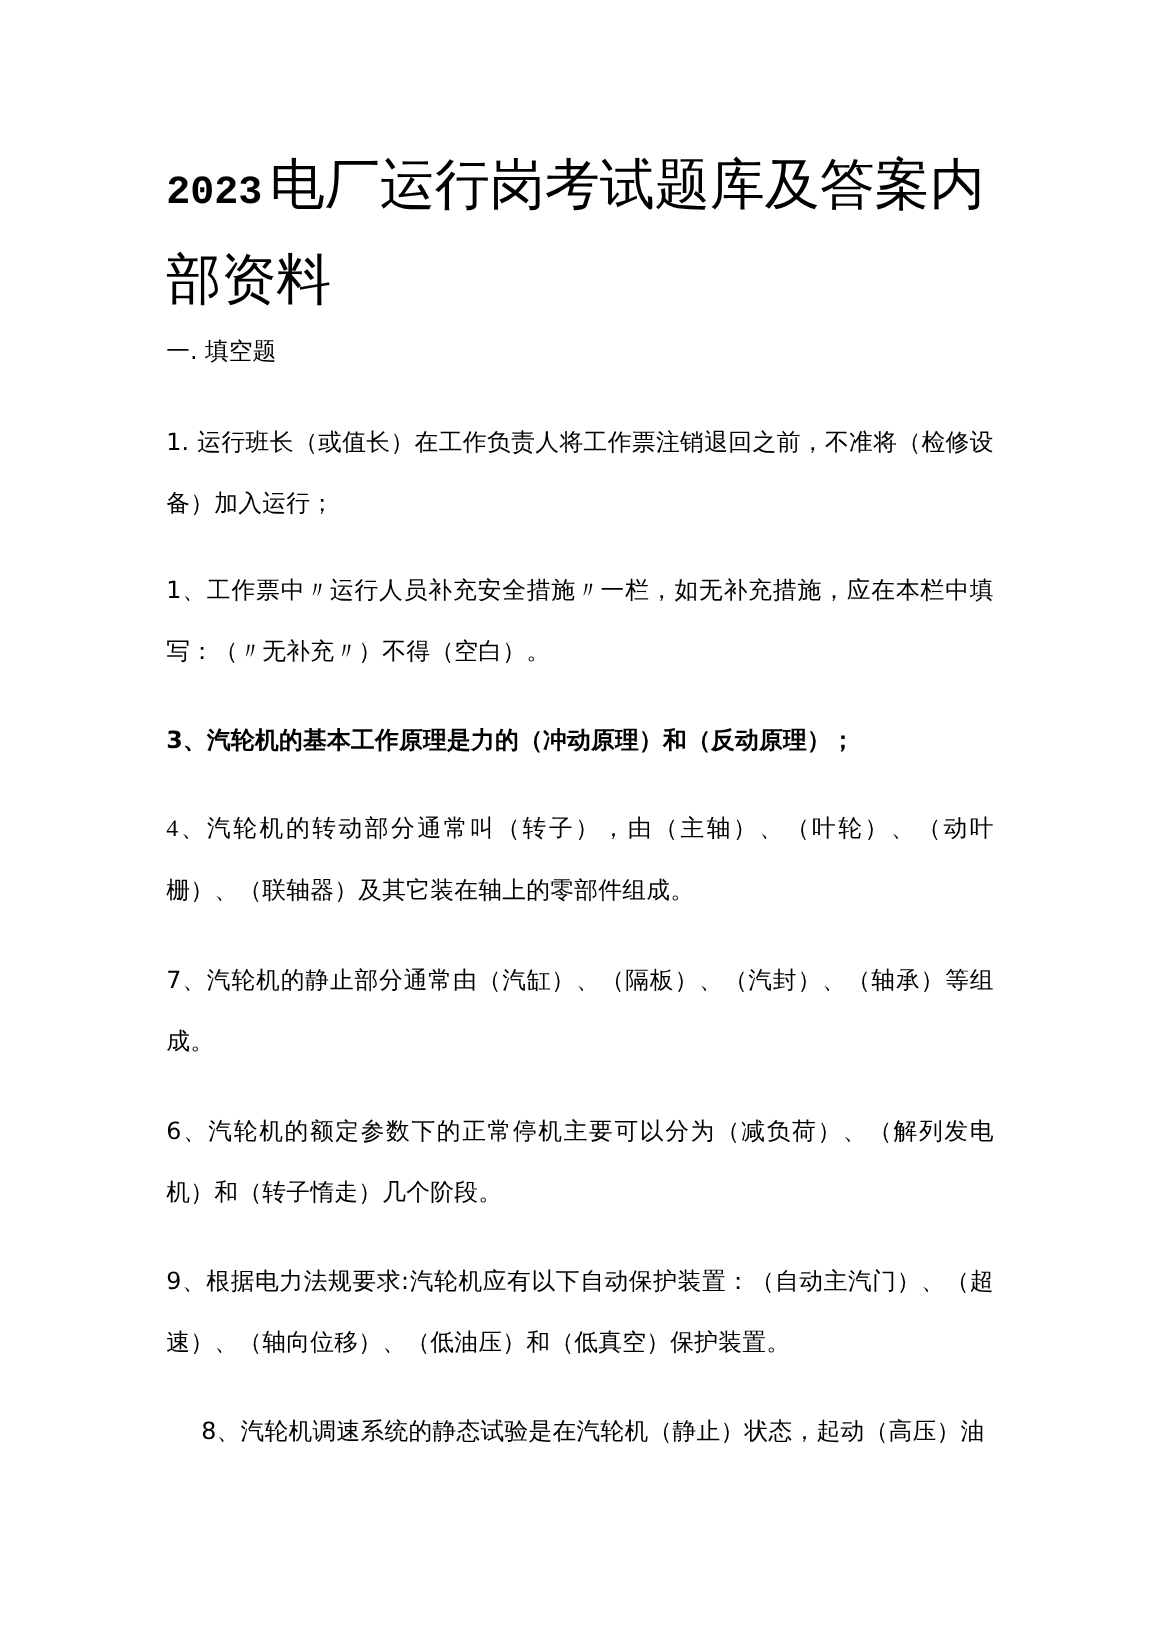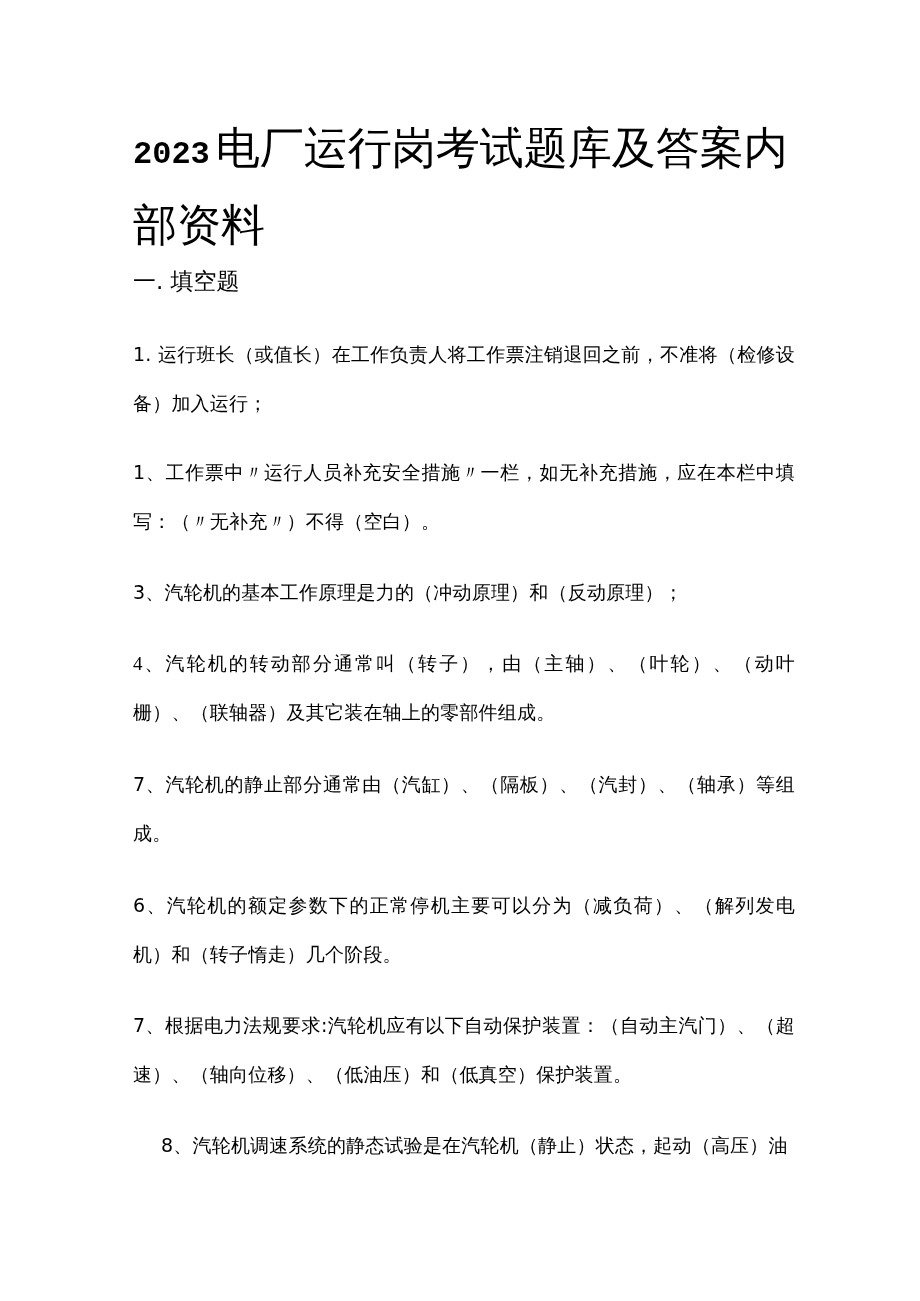--- a/index.html
+++ b/index.html
@@ -36,55 +36,55 @@
       font-family: Liberation Mono, monospace;
       font-weight: bold;
       font-size: 32px;
       margin-right: 6px;
     }
     .section-heading {
       position: absolute;
       left: 0;
       top: 267px;
       font-family: "DejaVu Sans", "Liberation Sans", sans-serif;
-      font-size: 23px;
+      font-size: 19px;
       line-height: 28px;
       margin: 0;
       font-weight: normal;
     }
     .question {
       position: absolute;
       left: 0;
       width: 662px;
       font-family: "DejaVu Sans", "Liberation Sans", sans-serif;
       font-size: 19px;
       line-height: 49px;
       margin: 0;
       text-align: justify;
       text-align-last: left;
       letter-spacing: 0.2px;
     }
     .q1 { top: 330px; }
     .q2 { top: 448px; }
-    .q3 { top: 568px; }
+    .q3 { top: 568px; font-weight: bold; }
     .q4 { top: 639px; font-family: Liberation Serif, serif; }
     .q5 { top: 760px; }
     .q6 { top: 881px; }
     .q7 { top: 1001px; }
     .q8 { top: 1121px; margin-left: 28px; }
   </style>
 </head>
 <body>
 
 <div class="page">
   <h1 class="title"><span class="year">2023</span><span>电厂运行岗考试题库及答案内部资料</span></h1>
 
   <h2 class="section-heading">一. 填空题</h2>
 
   <p class="question q1">1. 运行班长（或值长）在工作负责人将工作票注销退回之前，不准将（检修设备）加入运行；</p>
   <p class="question q2">1、工作票中〃运行人员补充安全措施〃一栏，如无补充措施，应在本栏中填写：（〃无补充〃）不得（空白）。</p>
   <p class="question q3">3、汽轮机的基本工作原理是力的（冲动原理）和（反动原理）；</p>
   <p class="question q4">4、汽轮机的转动部分通常叫（转子），由（主轴）、（叶轮）、（动叶栅）、（联轴器）及其它装在轴上的零部件组成。</p>
   <p class="question q5">7、汽轮机的静止部分通常由（汽缸）、（隔板）、（汽封）、（轴承）等组成。</p>
   <p class="question q6">6、汽轮机的额定参数下的正常停机主要可以分为（减负荷）、（解列发电机）和（转子惰走）几个阶段。</p>
-  <p class="question q7">7、根据电力法规要求:汽轮机应有以下自动保护装置：（自动主汽门）、（超速）、（轴向位移）、（低油压）和（低真空）保护装置。</p>
+  <p class="question q7">9、根据电力法规要求:汽轮机应有以下自动保护装置：（自动主汽门）、（超速）、（轴向位移）、（低油压）和（低真空）保护装置。</p>
   <p class="question q8">8、汽轮机调速系统的静态试验是在汽轮机（静止）状态，起动（高压）油</p>
 </div>
 
 </body></html>

